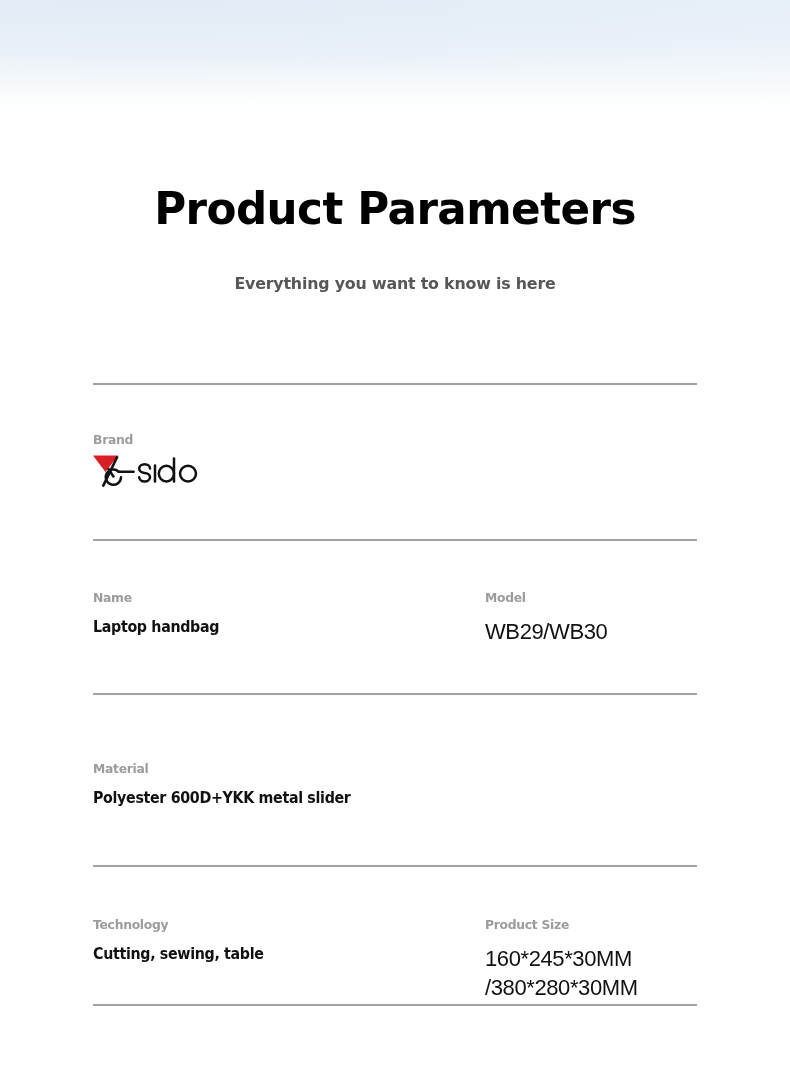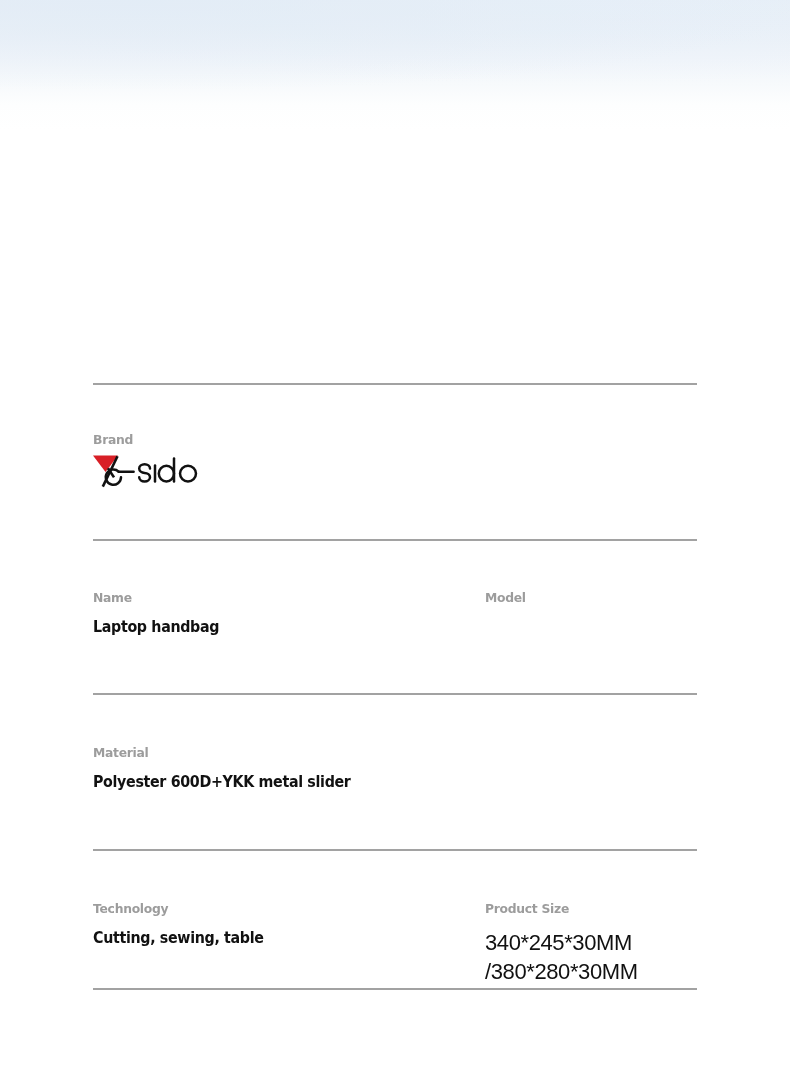--- a/index.html
+++ b/index.html
@@ -82,21 +82,21 @@
     background: #a2a2a2;
     width: 100%;
   }
   .spec-row {
     position: relative;
     display: flex;
     box-sizing: border-box;
   }
   .row-brand   { height: 154px; padding-top: 48px; justify-content: space-between; }
   .row-name    { height: 152px; padding-top: 50px; }
-  .row-material{ height: 154px; padding-top: 51px; }
+  .row-material{ height: 154px; padding-top: 51px; margin-top: 16px; }
   .row-tech    { height: 137px; padding-top: 51px; }
 
   .col {
     box-sizing: border-box;
   }
   .col-left  { width: 392px; }
   .col-right { width: 212px; }
 
   .spec-label {
     font-family: "DejaVu Sans", sans-serif;
@@ -148,20 +148,24 @@
     opacity: 0;
     font-size: 1px;
     color: transparent;
   }
 </style>
 </head>
 <body>
 
 <div class="page">
 
+  <div class="header">
+    <h1 class="title">Product Parameters</h1>
+    <p class="subtitle">Everything you want to know is here</p>
+  </div>
 
   <div class="spec-table">
 
     <div class="divider"></div>
 
     <div class="spec-row row-brand">
       <div class="col col-left">
         <div class="spec-label">Brand</div>
         <div class="brand-logo">
           <svg width="126" height="34" viewBox="0 0 126 34" xmlns="http://www.w3.org/2000/svg">
@@ -191,20 +195,21 @@
 
     <div class="divider"></div>
 
     <div class="spec-row row-name">
       <div class="col col-left">
         <div class="spec-label">Name</div>
         <div class="spec-value">Laptop handbag</div>
       </div>
       <div class="col col-right">
         <div class="spec-label">Model</div>
+        <div class="spec-value light">WB29/WB30</div>
       </div>
     </div>
 
     <div class="divider"></div>
 
     <div class="spec-row row-material">
       <div class="col col-left">
         <div class="spec-label">Material</div>
         <div class="spec-value">Polyester 600D+YKK metal slider</div>
       </div>
@@ -213,21 +218,21 @@
 
     <div class="divider"></div>
 
     <div class="spec-row row-tech">
       <div class="col col-left">
         <div class="spec-label">Technology</div>
         <div class="spec-value">Cutting, sewing, table</div>
       </div>
       <div class="col col-right">
         <div class="spec-label">Product Size</div>
-        <div class="spec-value light">340*245*30MM
+        <div class="spec-value light">160*245*30MM
 /380*280*30MM</div>
       </div>
     </div>
 
     <div class="divider"></div>
 
   </div>
 </div>
 
 </body></html>

